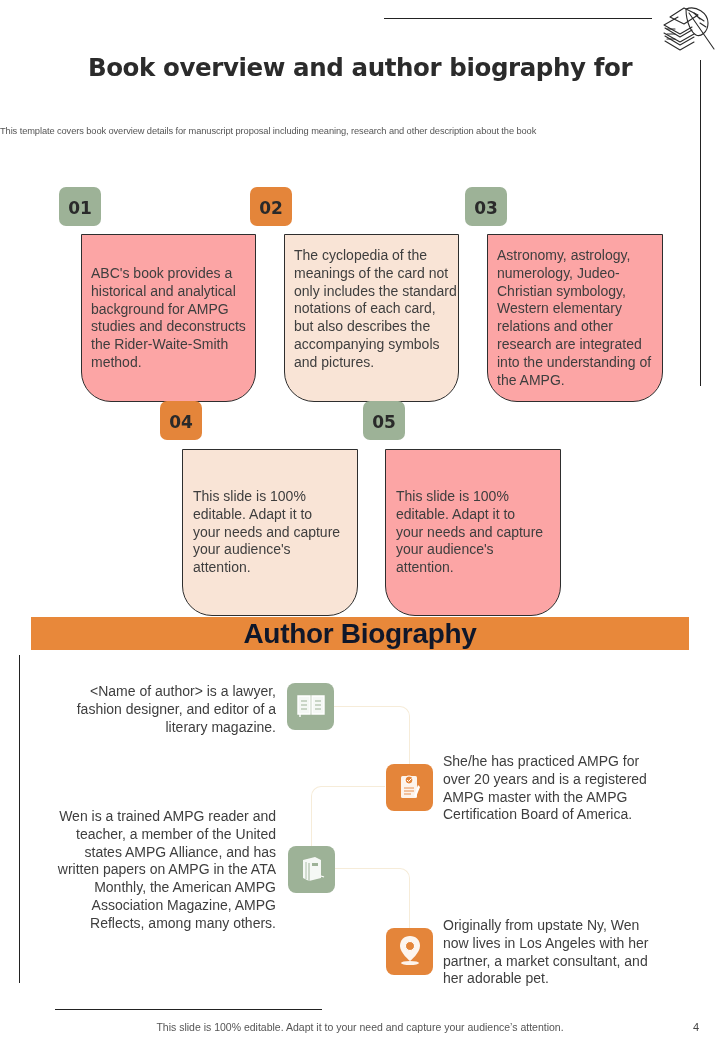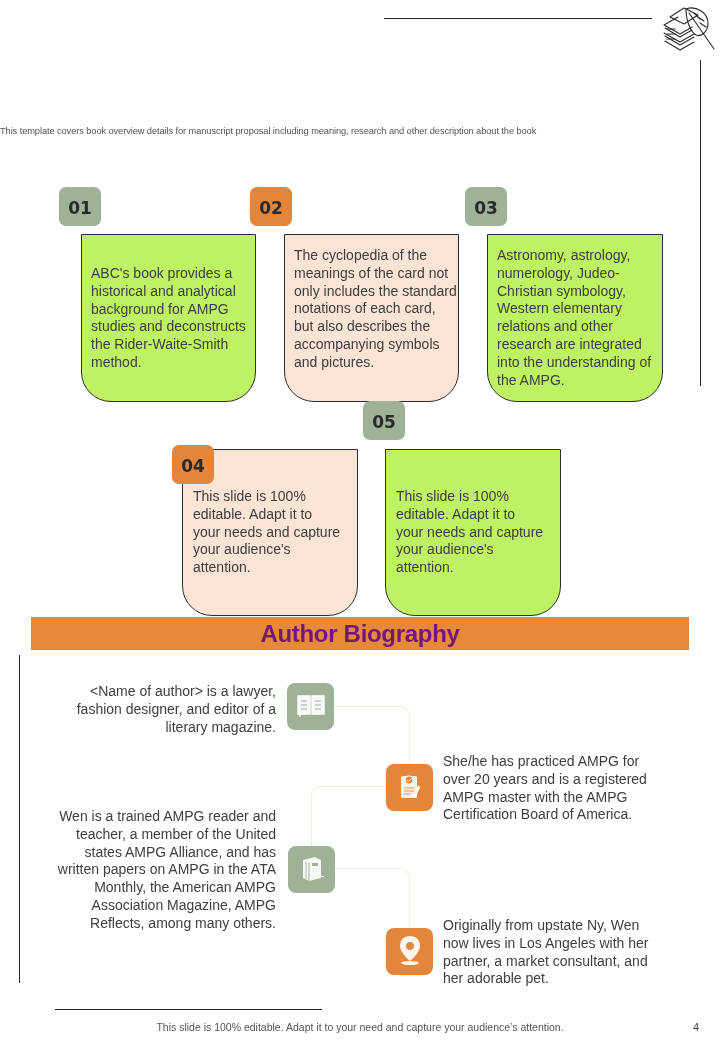--- a/index.html
+++ b/index.html
@@ -23,41 +23,41 @@
     .subtitle {
       left: 0; top: 126px; width: 720px; text-align: left;
       font-size: 9.3px; color: #555; letter-spacing: -0.1px;
     }
 
     
     .card {
       position: absolute; border: 1.3px solid #2e2e2e;
       border-radius: 0 0 30px 30px; border-top-width: 1.3px; margin-top: 25px;
     }
-    .card.green { background: #bef264; }
+    .card.green { background: #fca5a5; }
     .card.peach { background: #f9e4d6; }
     .card-text {
       position: absolute; font-size: 14px; line-height: 17.8px; color: #3e3e3e;
     }
     .badge {
       position: absolute; width: 42px; height: 39px; border-radius: 7px;
       font-family: "DejaVu Sans", sans-serif; font-weight: bold; font-size: 17px;
       color: #2a2a2a; display: flex; align-items: center; justify-content: center;
       padding-top: 2px;
     }
     .badge.green { background: #9db297; }
     .badge.orange { background: #e4853a; }
 
     
     .banner {
       left: 31px; top: 617px; width: 658px; height: 33px; background: #e8883a;
       display: flex; align-items: center; justify-content: center;
     }
     .banner-label {
-      font-family: "Liberation Sans", sans-serif; font-weight: bold; font-size: 24px; color: #701a75;
+      font-family: "Liberation Sans", sans-serif; font-weight: bold; font-size: 28px; color: #0f172a;
       letter-spacing: -0.3px;
     }
 
     .bio-text { font-size: 14px; line-height: 17.8px; color: #3e3e3e; }
     .bio-left { text-align: right; }
 
     .icon-tile {
       position: absolute; width: 47px; height: 47px; border-radius: 8px;
       display: flex; align-items: center; justify-content: center;
     }
@@ -88,20 +88,21 @@
     <path d="M9 33 L24 42 L38 34"></path>
     <path d="M9 38 L24 47 L38 39"></path>
     <path d="M11 26 h8 M11 31 h8 M11 36 h8"></path>
     <path d="M30 6 C40 2 52 10 52 20 C52 30 44 34 40 32 C36 30 30 20 30 6 Z"></path>
     <path d="M33 10 L58 46"></path>
     <path d="M38 10 L44 16 M42 14 L48 18 M44 20 L50 24"></path>
   </svg>
 </div>
 
 <div class="abs title">
+  <div>Book overview and author biography for</div>
 </div>
 <div class="abs subtitle">This template  covers book overview details for manuscript proposal including meaning,  research and other description about the book</div>
 
 <div class="card green" style="left:81px; top:209px; width:175px; height:168px;">
   <div class="card-text" style="left:9px; top:30px; width:160px;">ABC's book provides a historical and analytical background for AMPG studies and deconstructs the Rider-Waite-Smith method.</div>
 </div>
 <div class="badge green" style="left:59px; top:187px;">01</div>
 
 <div class="card peach" style="left:284px; top:209px; width:175px; height:168px;">
   <div class="card-text" style="left:9px; top:12px; width:163px;">The cyclopedia of the meanings of the card not only includes the standard notations of each card, but also describes the accompanying symbols and pictures.</div>
@@ -109,21 +110,21 @@
 <div class="badge orange" style="left:250px; top:187px;">02</div>
 
 <div class="card green" style="left:487px; top:209px; width:176px; height:168px;">
   <div class="card-text" style="left:9px; top:12px; width:164px;">Astronomy, astrology, numerology, Judeo-Christian symbology, Western elementary relations and other research are integrated into the understanding of the AMPG.</div>
 </div>
 <div class="badge green" style="left:465px; top:187px;">03</div>
 
 <div class="card peach" style="left:182px; top:424px; width:176px; height:167px;">
   <div class="card-text" style="left:10px; top:38px; width:150px;">This slide is 100% editable. Adapt  it to your needs and capture your audience's attention.</div>
 </div>
-<div class="badge orange" style="left:172px; top:401px;margin-top:44px;">04</div>
+<div class="badge orange" style="left:160px; top:401px;">04</div>
 
 <div class="card green" style="left:385px; top:424px; width:176px; height:167px;">
   <div class="card-text" style="left:10px; top:38px; width:150px;">This slide is 100% editable. Adapt  it to your needs and capture your audience's attention.</div>
 </div>
 <div class="badge green" style="left:363px; top:401px;">05</div>
 
 <div class="abs banner">
   <span class="banner-label">Author Biography</span>
 </div>
 

